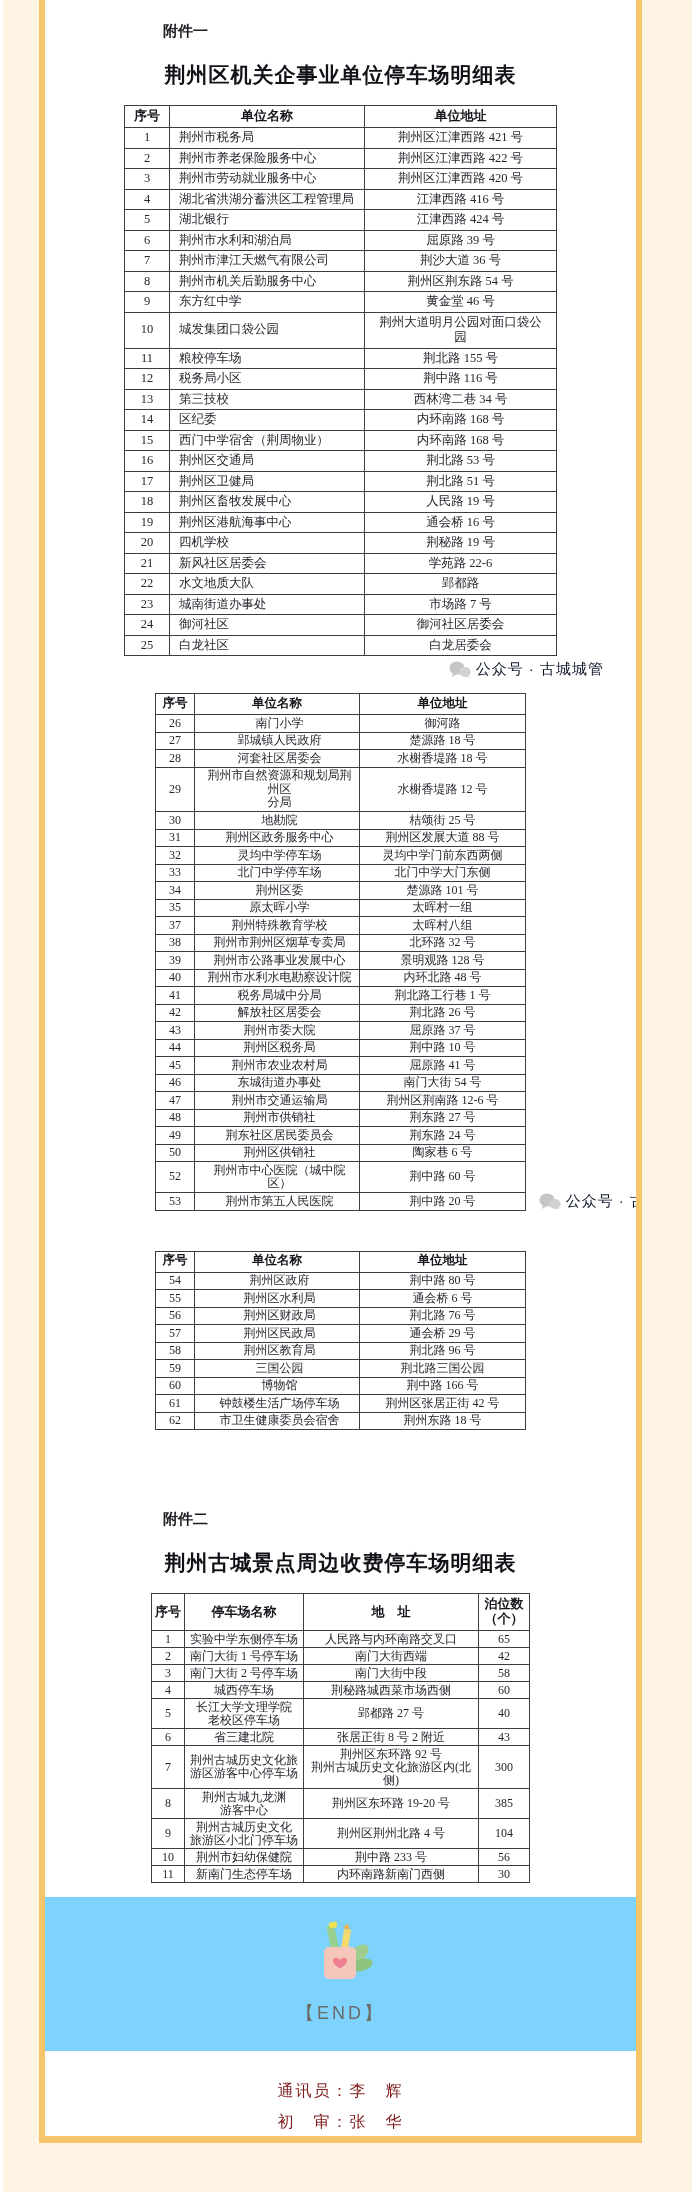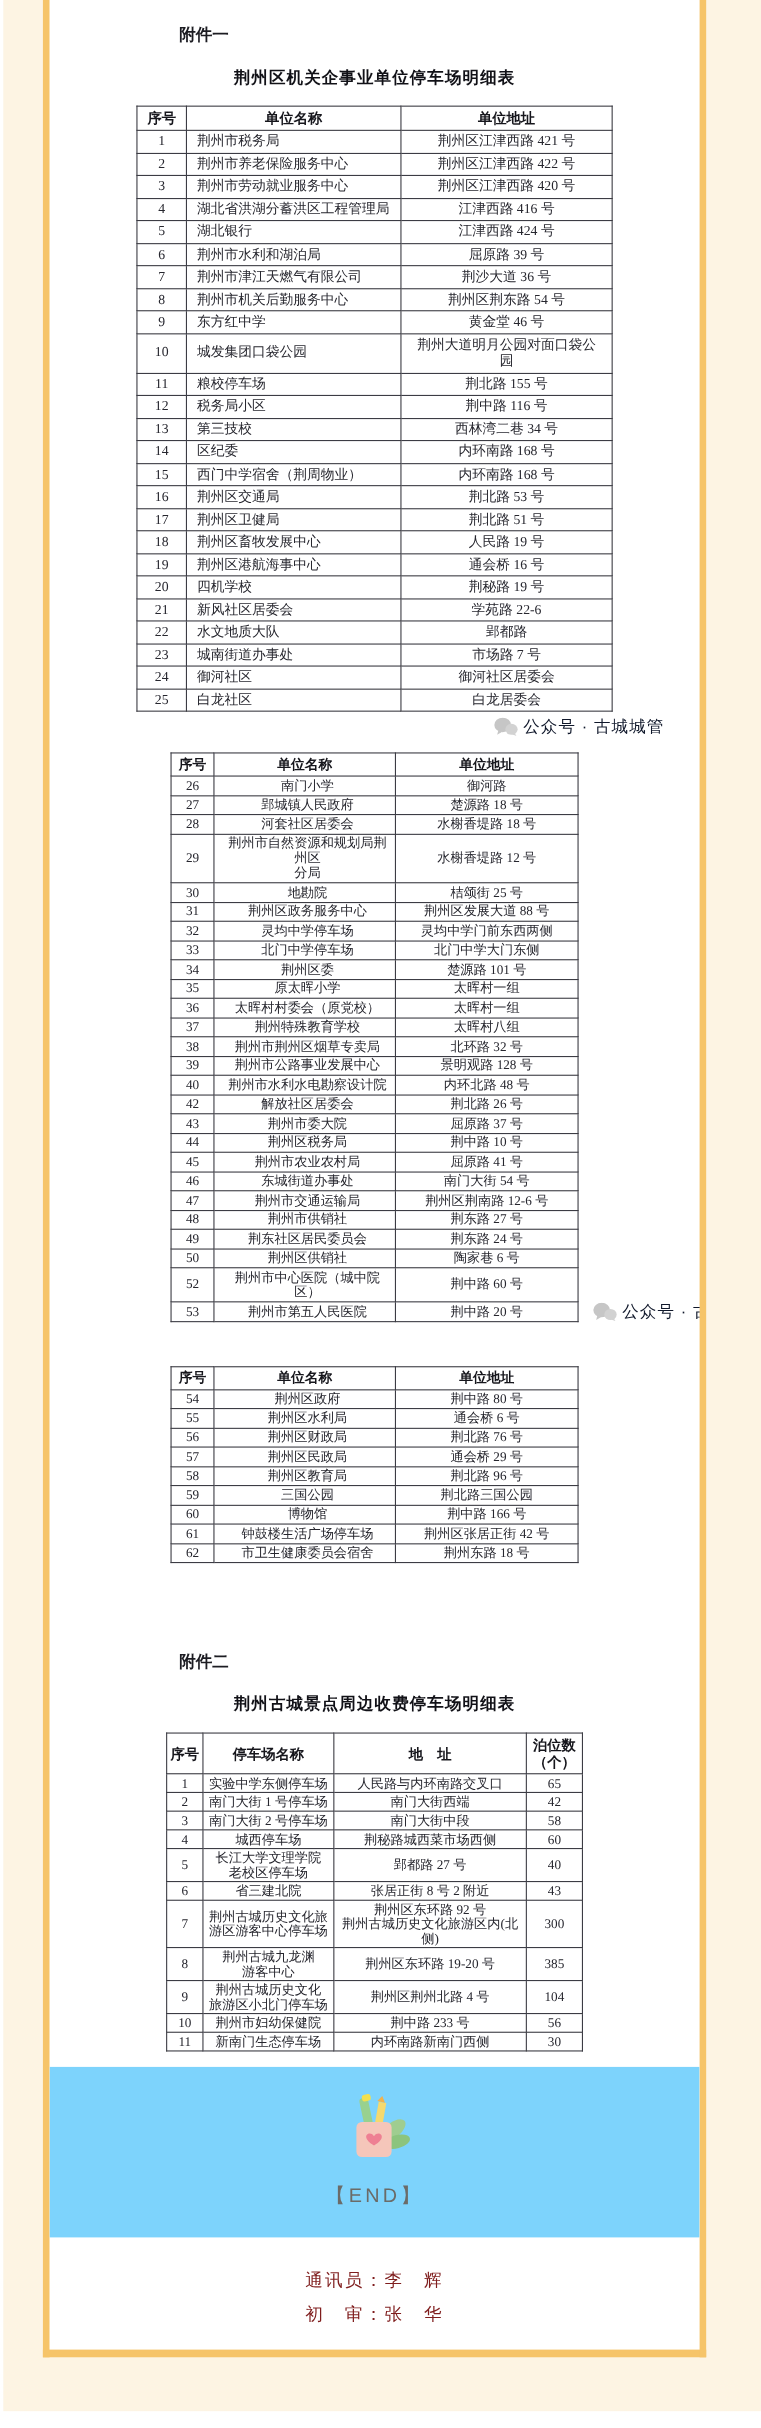--- a/index.html
+++ b/index.html
@@ -24,26 +24,26 @@
     overflow:hidden;
   }
   .attach-label {
     margin:22px 0 0 118px;
     font-family:"Liberation Sans","DejaVu Sans",sans-serif;
     font-weight:700; font-size:15px; color:#1c1c22;
   }
   .doc-title {
     margin-top:20px; text-align:center;
     font-family:"Liberation Sans","DejaVu Sans",sans-serif;
-    font-weight:700; font-size:15px; letter-spacing:1px; color:#111117;
+    font-weight:700; font-size:21px; letter-spacing:1px; color:#111117;
   }
   table { border-collapse:collapse; table-layout:fixed; margin:0 auto; }
   th, td { border:1px solid #3c3c44; }
   th {
-    font-family:Liberation Sans, sans-serif;
+    font-family:Liberation Mono, monospace;
     font-weight:700; font-size:13px; padding:3px 2px; color:#16161c;
     white-space:pre-line; line-height:15px;
   }
   td {
     font-size:12.5px; line-height:15.5px; padding:2px 4px;
     text-align:center; white-space:pre-line;
   }
   table.t1 { width:417px; margin-top:16px; border:1.5px solid #2e2e36; }
   table.t1 td.c0 { width:40px; }
   table.t1 td.c1 { width:190px; text-align:left; padding-left:9px; }
@@ -299,43 +299,43 @@
             <td class="c0">34</td>
             <td class="c1">荆州区委</td>
             <td class="c2">楚源路 101 号</td>
           </tr>
           <tr>
             <td class="c0">35</td>
             <td class="c1">原太晖小学</td>
             <td class="c2">太晖村一组</td>
           </tr>
           <tr>
-            <td class="c0">36</td>
-            <td class="c1">太晖村村委会（原党校）</td>
-            <td class="c2">太晖村一组</td>
-          </tr>
-          <tr>
             <td class="c0">37</td>
             <td class="c1">荆州特殊教育学校</td>
             <td class="c2">太晖村八组</td>
           </tr>
           <tr>
             <td class="c0">38</td>
             <td class="c1">荆州市荆州区烟草专卖局</td>
             <td class="c2">北环路 32 号</td>
           </tr>
           <tr>
             <td class="c0">39</td>
             <td class="c1">荆州市公路事业发展中心</td>
             <td class="c2">景明观路 128 号</td>
           </tr>
           <tr>
             <td class="c0">40</td>
             <td class="c1">荆州市水利水电勘察设计院</td>
             <td class="c2">内环北路 48 号</td>
+          </tr>
+          <tr>
+            <td class="c0">41</td>
+            <td class="c1">税务局城中分局</td>
+            <td class="c2">荆北路工行巷 1 号</td>
           </tr>
           <tr>
             <td class="c0">42</td>
             <td class="c1">解放社区居委会</td>
             <td class="c2">荆北路 26 号</td>
           </tr>
           <tr>
             <td class="c0">43</td>
             <td class="c1">荆州市委大院</td>
             <td class="c2">屈原路 37 号</td>

